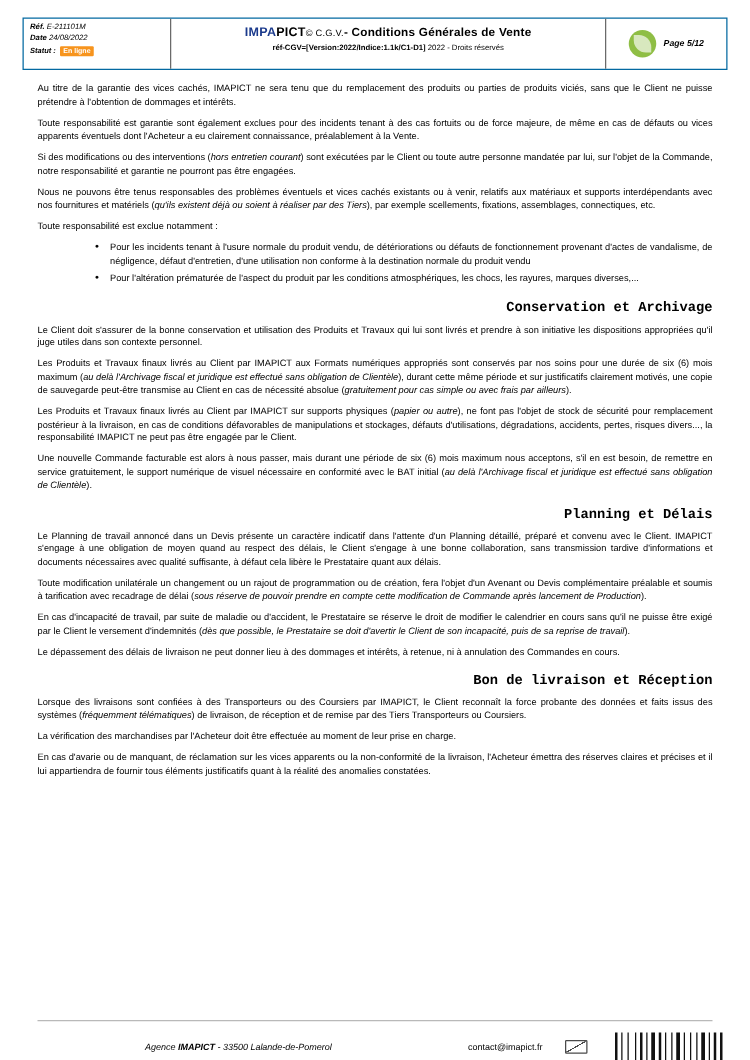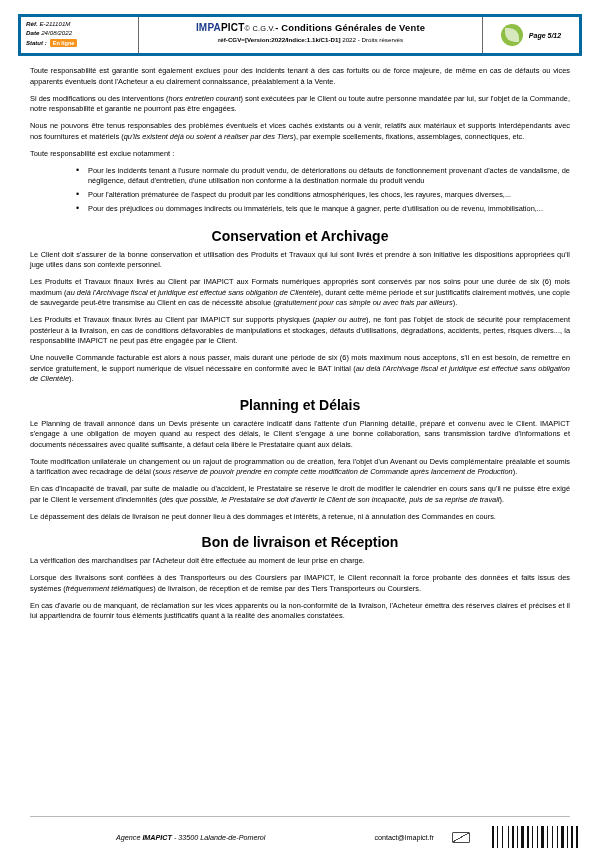--- a/index.html
+++ b/index.html
@@ -17,21 +17,21 @@
   .page {
     width: 600px; height: 848px;
     position: relative;
     padding: 0;
   }
 
   
   .header {
     position: relative;
     margin: 14px 18px 0 18px;
-    border: 3px solid #0369a1;
+    border: 1px solid #0369a1;
     height: 42px;
     display: flex;
     align-items: stretch;
   }
   .hdr-left {
     width: 118px;
     border-right: 1px solid #6a6a6a;
     padding: 3px 4px 0 5px;
     font-size: 6.2px;
     line-height: 1.45;
@@ -103,24 +103,25 @@
 
   
   .content {
     margin: 10px 30px 0 30px;
     font-size: 7.4px;
     line-height: 1.42;
     text-align: justify;
   }
   .content p { margin: 0 0 6.5px 0; }
   h2.section {
-    font-size: 14px;
+    font-size: 11px;
     font-weight: bold;
     margin: 11px 0 3px 0;
-    text-align: center;
+    text-align: right;
+    font-family: Liberation Mono, monospace;
   }
   ul.bullets {
     margin: 0 0 12px 0;
     padding: 0 0 0 46px;
     list-style: none;
   }
   ul.bullets li {
     position: relative;
     margin-bottom: 3.5px;
     text-align: justify;
@@ -226,44 +227,44 @@
       </div>
     </div>
     <div class="hdr-right">
       <div class="logo-leaf"></div>
       <div class="page-num">Page 5/12</div>
     </div>
   </div>
 
   <div class="content">
     <div id="intro-paras">
+        <p>Au titre de la garantie des vices cachés, IMAPICT ne sera tenu que du remplacement des produits ou parties de produits viciés, sans que le Client ne puisse prétendre à l'obtention de dommages et intérêts.</p>
         <p>Toute responsabilité est garantie sont également exclues pour des incidents tenant à des cas fortuits ou de force majeure, de même en cas de défauts ou vices apparents éventuels dont l'Acheteur a eu clairement connaissance, préalablement à la Vente.</p>
         <p>Si des modifications ou des interventions (<i>hors entretien courant</i>) sont exécutées par le Client ou toute autre personne mandatée par lui, sur l'objet de la Commande, notre responsabilité et garantie ne pourront pas être engagées.</p>
         <p>Nous ne pouvons être tenus responsables des problèmes éventuels et vices cachés existants ou à venir, relatifs aux matériaux et supports interdépendants avec nos fournitures et matériels (<i>qu'ils existent déjà ou soient à réaliser par des Tiers</i>), par exemple scellements, fixations, assemblages, connectiques, etc.</p>
         <p>Toute responsabilité est exclue notamment :</p>
       </div>
     <ul class="bullets" id="bullet-list">
         <li>Pour les incidents tenant à l'usure normale du produit vendu, de détériorations ou défauts de fonctionnement provenant d'actes de vandalisme, de négligence, défaut d'entretien, d'une utilisation non conforme à la destination normale du produit vendu</li>
         <li>Pour l'altération prématurée de l'aspect du produit par les conditions atmosphériques, les chocs, les rayures, marques diverses,...</li>
-        <li>Pour des préjudices ou dommages indirects ou immatériels, tels que le manque à gagner, perte d'utilisation ou de revenu, immobilisation,...</li>
       </ul>
     <div id="sections">
         <h2 class="section">Conservation et Archivage</h2>
         <p>Le Client doit s'assurer de la bonne conservation et utilisation des Produits et Travaux qui lui sont livrés et prendre à son initiative les dispositions appropriées qu'il juge utiles dans son contexte personnel.</p>
         <p>Les Produits et Travaux finaux livrés au Client par IMAPICT aux Formats numériques appropriés sont conservés par nos soins pour une durée de six (6) mois maximum (<i>au delà l'Archivage fiscal et juridique est effectué sans obligation de Clientèle</i>), durant cette même période et sur justificatifs clairement motivés, une copie de sauvegarde peut-être transmise au Client en cas de nécessité absolue (<i>gratuitement pour cas simple ou avec frais par ailleurs</i>).</p>
         <p>Les Produits et Travaux finaux livrés au Client par IMAPICT sur supports physiques (<i>papier ou autre</i>), ne font pas l'objet de stock de sécurité pour remplacement postérieur à la livraison, en cas de conditions défavorables de manipulations et stockages, défauts d'utilisations, dégradations, accidents, pertes, risques divers..., la responsabilité IMAPICT ne peut pas être engagée par le Client.</p>
         <p>Une nouvelle Commande facturable est alors à nous passer, mais durant une période de six (6) mois maximum nous acceptons, s'il en est besoin, de remettre en service gratuitement, le support numérique de visuel nécessaire en conformité avec le BAT initial (<i>au delà l'Archivage fiscal et juridique est effectué sans obligation de Clientèle</i>).</p>
         <h2 class="section">Planning et Délais</h2>
         <p>Le Planning de travail annoncé dans un Devis présente un caractère indicatif dans l'attente d'un Planning détaillé, préparé et convenu avec le Client. IMAPICT s'engage à une obligation de moyen quand au respect des délais, le Client s'engage à une bonne collaboration, sans transmission tardive d'informations et documents nécessaires avec qualité suffisante, à défaut cela libère le Prestataire quant aux délais.</p>
         <p>Toute modification unilatérale un changement ou un rajout de programmation ou de création, fera l'objet d'un Avenant ou Devis complémentaire préalable et soumis à tarification avec recadrage de délai (<i>sous réserve de pouvoir prendre en compte cette modification de Commande après lancement de Production</i>).</p>
         <p>En cas d'incapacité de travail, par suite de maladie ou d'accident, le Prestataire se réserve le droit de modifier le calendrier en cours sans qu'il ne puisse être exigé par le Client le versement d'indemnités (<i>dès que possible, le Prestataire se doit d'avertir le Client de son incapacité, puis de sa reprise de travail</i>).</p>
         <p>Le dépassement des délais de livraison ne peut donner lieu à des dommages et intérêts, à retenue, ni à annulation des Commandes en cours.</p>
         <h2 class="section">Bon de livraison et Réception</h2>
+        <p>Lorsque des livraisons sont confiées à des Transporteurs ou des Coursiers par IMAPICT, le Client reconnaît la force probante des données et faits issus des systèmes (<i>fréquemment télématiques</i>) de livraison, de réception et de remise par des Tiers Transporteurs ou Coursiers.</p>
         <p>La vérification des marchandises par l'Acheteur doit être effectuée au moment de leur prise en charge.</p>
-        <p>Lorsque des livraisons sont confiées à des Transporteurs ou des Coursiers par IMAPICT, le Client reconnaît la force probante des données et faits issus des systèmes (<i>fréquemment télématiques</i>) de livraison, de réception et de remise par des Tiers Transporteurs ou Coursiers.</p>
         <p>En cas d'avarie ou de manquant, de réclamation sur les vices apparents ou la non-conformité de la livraison, l'Acheteur émettra des réserves claires et précises et il lui appartiendra de fournir tous éléments justificatifs quant à la réalité des anomalies constatées.</p>
       </div>
   </div>
 
   <div class="footer">
     <div class="footer-rule"></div>
     <div class="footer-inner">
       <div class="footer-agency">
         <span>Agence </span><span class="b">IMA</span><span class="b">PICT</span><span> - 33500 Lalande-de-Pomerol</span>
       </div>

